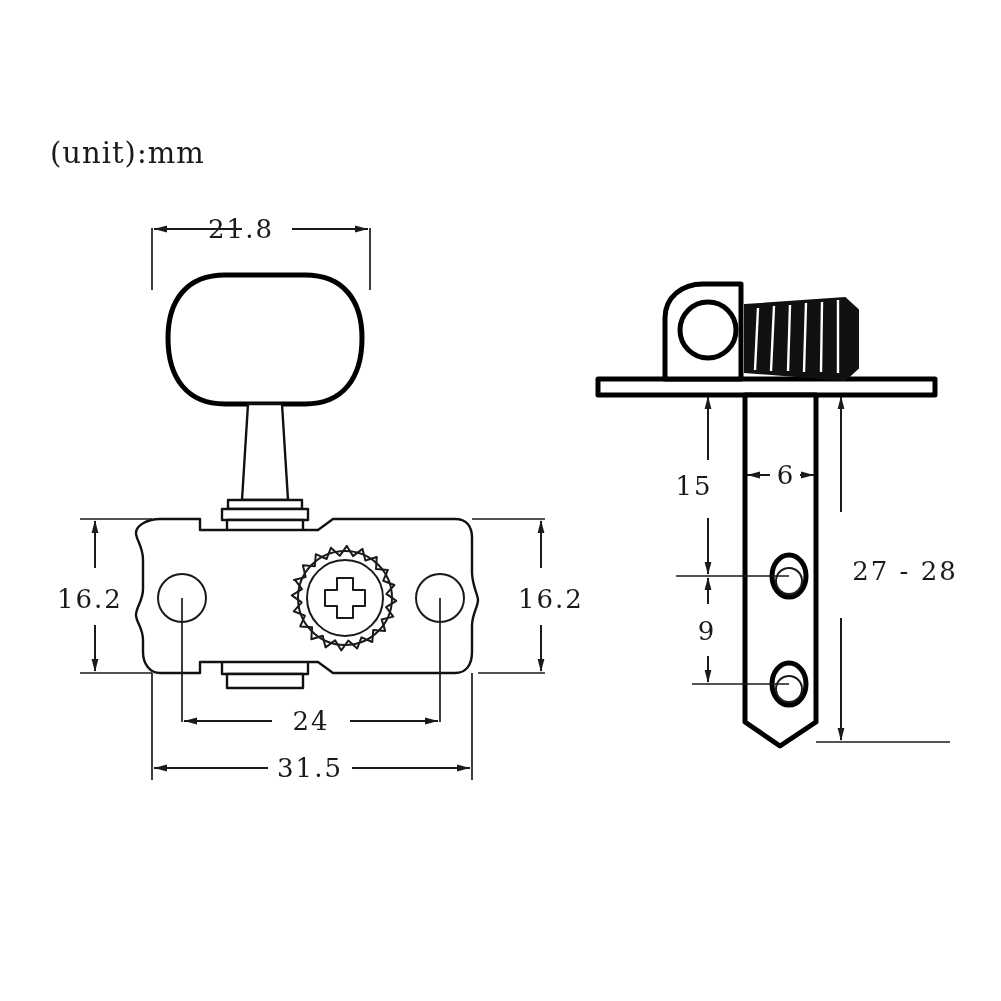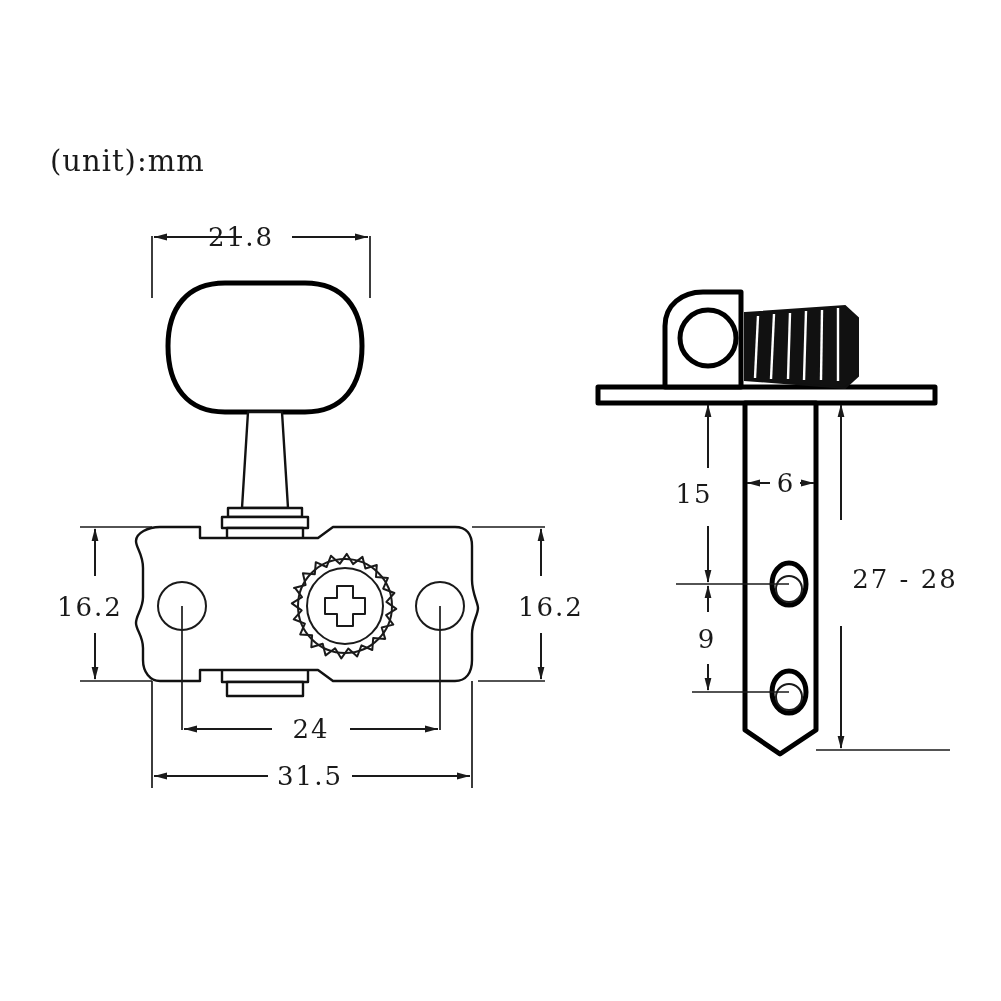--- a/index.html
+++ b/index.html
@@ -11,21 +11,20 @@
     width: 1001px;
     height: 1001px;
     overflow: hidden;
     font-family: "DejaVu Serif", "Liberation Serif", serif;
   }
   #drawing-root {
     position: relative;
     width: 1001px;
     height: 841px;
     background: #ffffff;
-    margin-top: 8px;
   }
   svg#tech-drawing {
     display: block;
     width: 1001px;
     height: 1001px;
   }
   .dim-text {
     font-family: "DejaVu Serif", "Liberation Serif", serif;
     font-size: 26px;
     fill: #1a1a1a;

